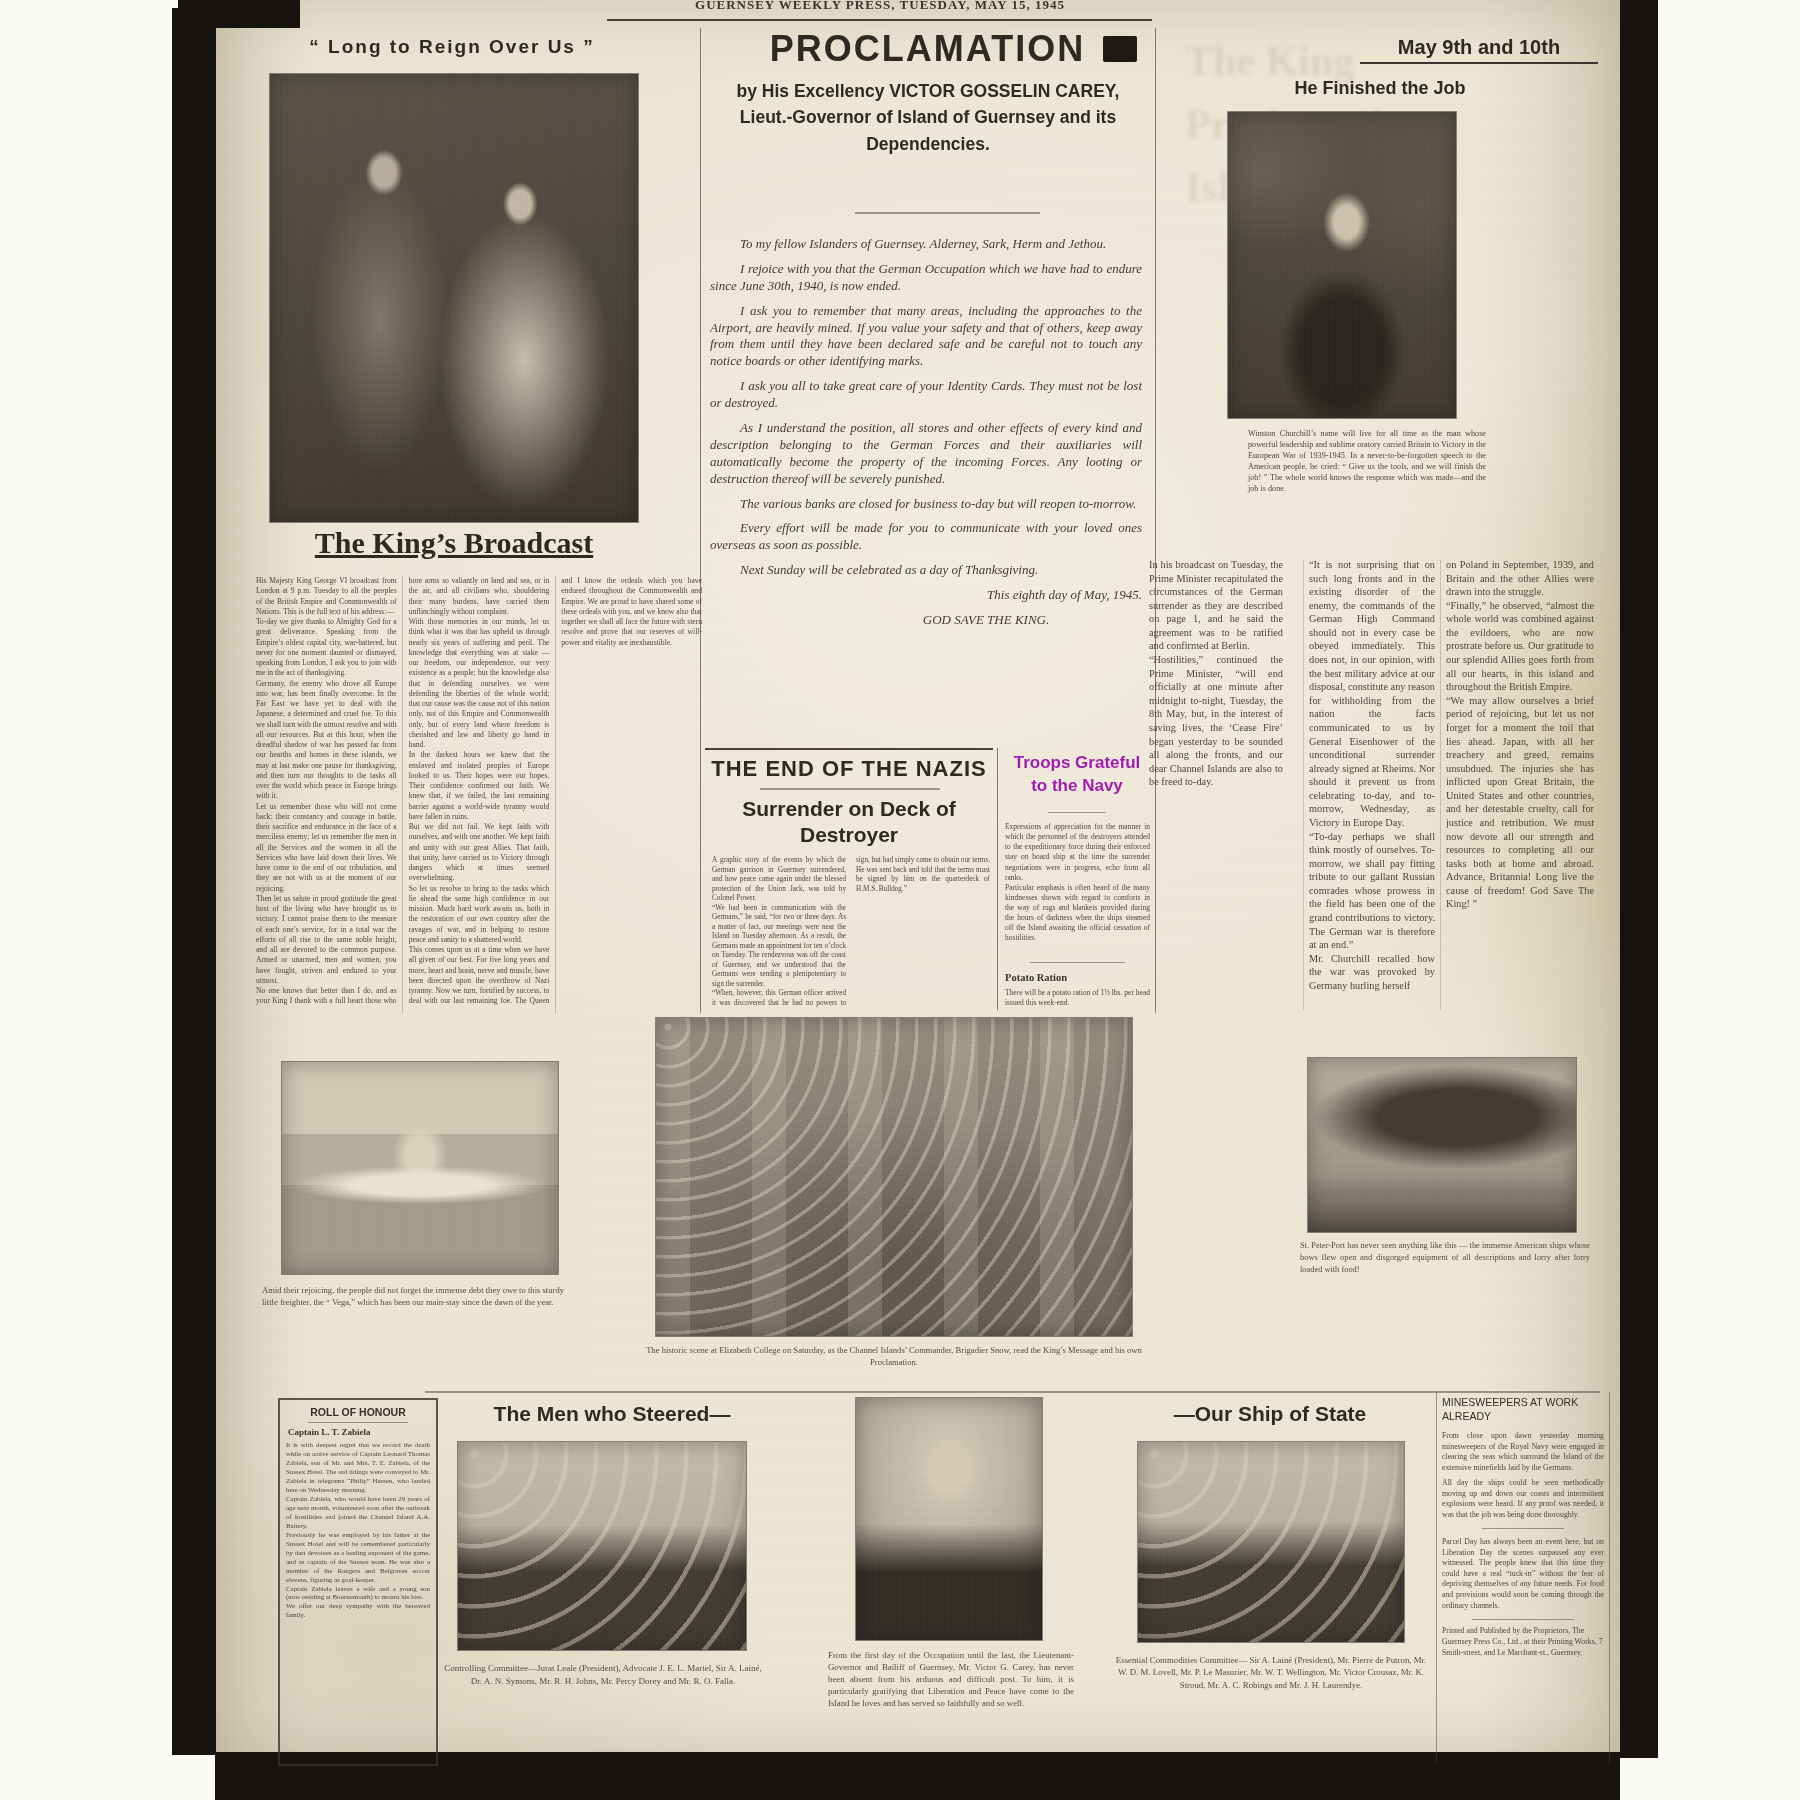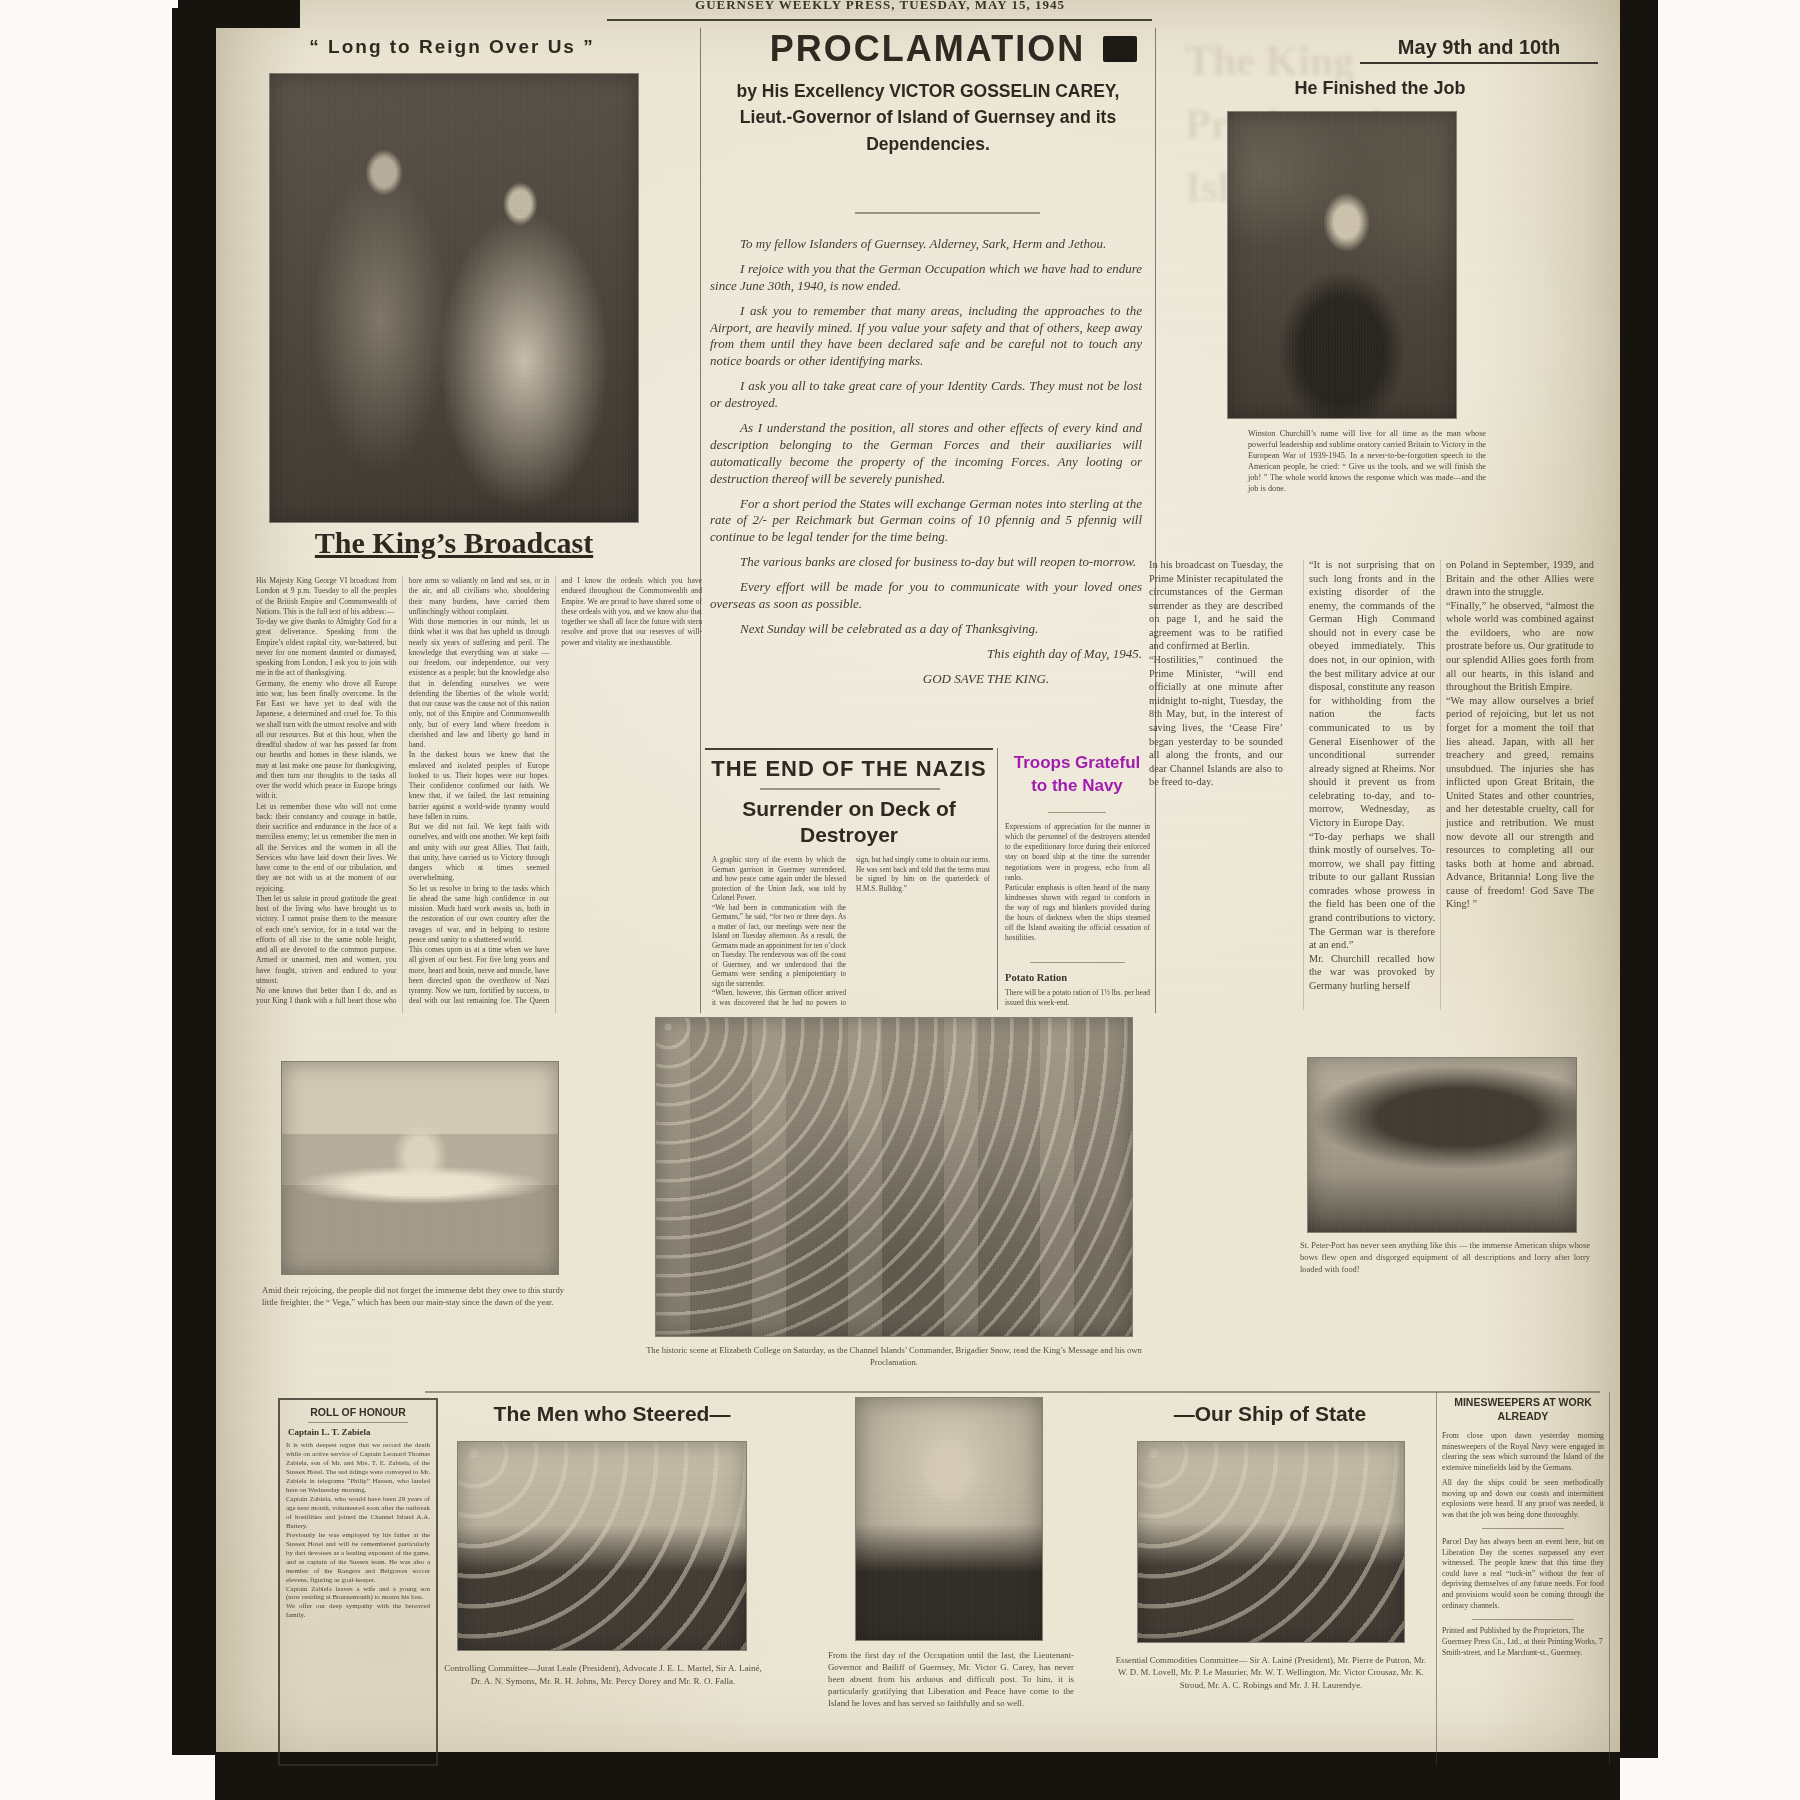--- a/index.html
+++ b/index.html
@@ -123,21 +123,20 @@
 
   <div class="abs head-sans" style="left:705px;top:28px;width:445px;font-size:36px;letter-spacing:2px;">PROCLAMATION</div>
   <div class="abs head-sans" style="left:713px;top:78px;width:430px;font-size:17.5px;line-height:1.5;">by His Excellency VICTOR GOSSELIN CAREY, Lieut.-Governor of Island of Guernsey and its Dependencies.</div>
   <div class="abs rule-thin" style="left:855px;top:212px;width:185px;height:2px;"></div>
   <div id="proc-body" class="abs" style="left:710px;top:228px;width:432px;height:522px;overflow:hidden;">
     <p>To my fellow Islanders of Guernsey. Alderney, Sark, Herm and Jethou.</p>
     <p>I rejoice with you that the German Occupation which we have had to endure since June 30th, 1940, is now ended.</p>
     <p>I ask you to remember that many areas, including the approaches to the Airport, are heavily mined.  If you value your safety and that of others, keep away from them until they have been declared safe and be careful not to touch any notice boards or other identifying marks.</p>
     <p>I ask you all to take great care of your Identity Cards.  They must not be lost or destroyed.</p>
     <p>As I understand the position, all stores and other effects of every kind and description belonging to the German Forces and their auxiliaries will automatically become the property of the incoming Forces.  Any looting or destruction thereof will be severely punished.</p>
-    <p>For a short period the States will exchange German notes into sterling at the rate of 2/- per Reichmark but German coins of 10 pfennig and 5 pfennig will continue to be legal tender for the time being.</p>
     <p>The various banks are closed for business to-day but will reopen to-morrow.</p>
     <p>Every effort will be made for you to communicate with your loved ones overseas as soon as possible.</p>
     <p>Next Sunday will be celebrated as a day of Thanksgiving.</p>
     <p style="text-align:right;">This eighth day of May, 1945.</p>
     <p style="text-align:center;text-indent:120px;">GOD SAVE THE KING.</p>
   </div>
 
   <div class="abs rule-h" style="left:705px;top:748px;width:288px;"></div>
   <div class="abs head-sans" style="left:710px;top:756px;width:278px;font-size:22px;letter-spacing:1px;">THE END OF THE NAZIS</div>
   <div class="abs rule-thin" style="left:760px;top:788px;width:180px;height:2px;"></div>
@@ -198,21 +197,21 @@
   <div class="abs caption" style="left:438px;top:1662px;width:330px;font-size:9px;line-height:1.45;text-align:center;">Controlling Committee—Jurat Leale (President), Advocate J. E. L. Martel,  Sir A. Lainé,  Dr. A. N. Symons, Mr. R. H. Johns, Mr. Percy Dorey and Mr. R. O. Falla.</div>
 
   <div id="carey-photo" class="photo" style="left:856px;top:1398px;width:186px;height:242px;"></div>
   <div class="abs caption" style="left:828px;top:1650px;width:246px;font-size:8.8px;line-height:1.35;text-align:justify;">From the first day of the Occupation until the last, the Lieutenant-Governor and Bailiff of Guernsey, Mr. Victor G. Carey, has never been absent from his arduous and difficult post. To him, it is particularly gratifying that Liberation and Peace have come to the Island he loves and has served so faithfully and so well.</div>
 
   <div class="abs head-sans" style="left:1120px;top:1402px;width:300px;font-size:21px;">—Our Ship of State</div>
   <div class="photo group-photo" style="left:1138px;top:1442px;width:266px;height:200px;"></div>
   <div class="abs caption" style="left:1112px;top:1654px;width:318px;font-size:8.8px;line-height:1.42;text-align:center;">Essential Commodities Committee— Sir A. Lainé (President), Mr. Pierre de Putron, Mr. W. D. M. Lovell, Mr. P. Le Masurier, Mr. W. T. Wellington,  Mr. Victor Crousaz,  Mr. K. Stroud, Mr. A. C. Robings and Mr. J. H. Laurendye.</div>
 
   <div class="abs" style="left:1436px;top:1392px;width:162px;height:364px;border-left:1px solid rgba(74,66,52,.5);border-right:1px solid rgba(74,66,52,.5);padding:4px 5px;">
-    <div style="text-align:center;font-family:'Liberation Sans',sans-serif;font-weight:bold;font-size:10.5px;line-height:1.3;color:#352f27;">MINESWEEPERS AT WORK ALREADY</div>
+    <div style="font-family:'Liberation Sans',sans-serif;font-weight:normal;font-size:10.5px;line-height:1.3;color:#352f27;">MINESWEEPERS AT WORK ALREADY</div>
     <div class="small" style="font-size:7.8px;line-height:1.35;margin-top:8px;">From close upon dawn yesterday morning minesweepers of the Royal Navy were engaged in clearing the seas which surround the Island of the extensive minefields laid by the Germans.</div>
     <div class="small" style="font-size:7.8px;line-height:1.35;margin-top:5px;">All day the ships could be seen methodically moving up and down our coasts and intermittent explosions were heard. If any proof was needed, it was that the job was being done thoroughly.</div>
     <div class="rule-thin" style="margin:8px 40px;"></div>
     <div class="small" style="font-size:7.8px;line-height:1.35;">Parcel Day has always been an event here, but on Liberation Day the scenes surpassed any ever witnessed.  The people knew that this time they could have a real “tuck-in” without the fear of depriving themselves of any future needs.  For food and provisions would soon be coming through the ordinary channels.</div>
     <div class="rule-thin" style="margin:8px 30px 6px;"></div>
     <div class="small" style="font-size:7.8px;line-height:1.4;text-align:left;">Printed and Published by the Proprietors, The Guernsey Press Co., Ltd., at their Printing Works, 7 Smith-street, and Le Marchant-st., Guernsey.</div>
   </div>
 
 </div>
 

